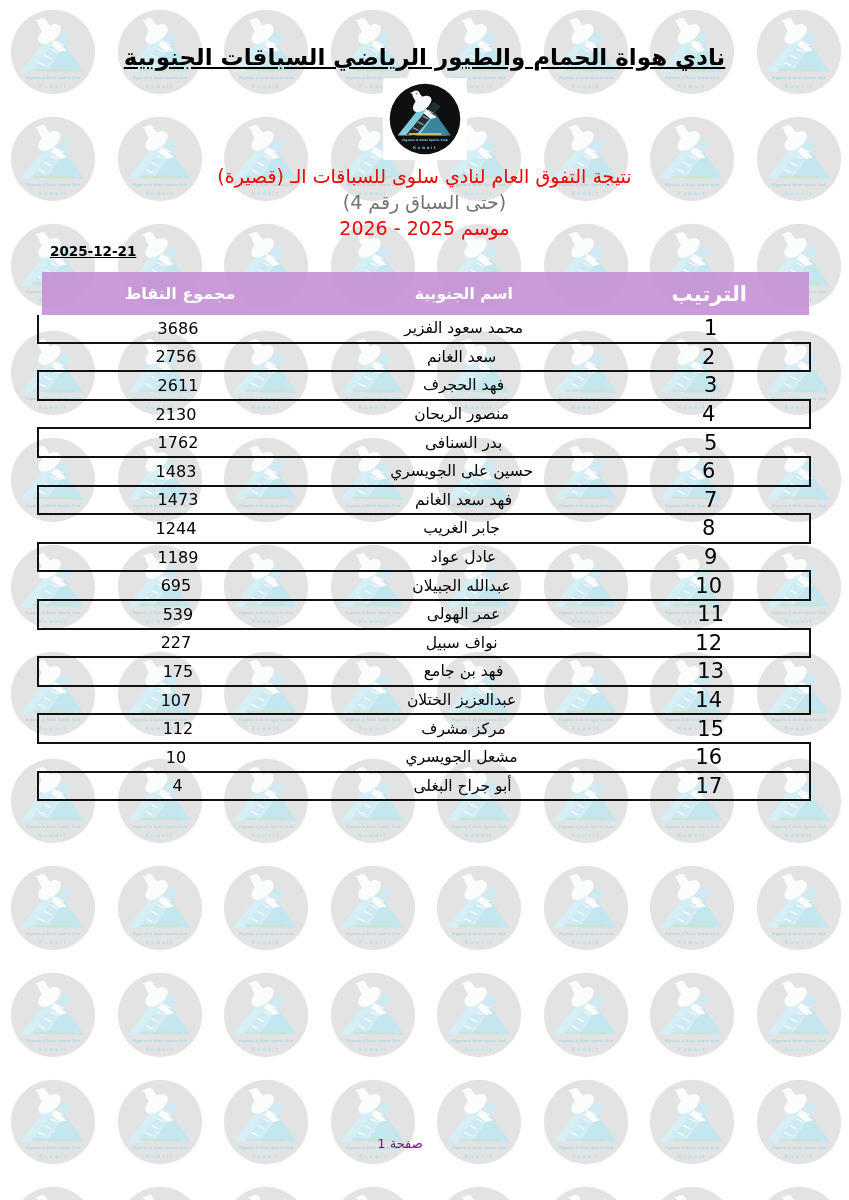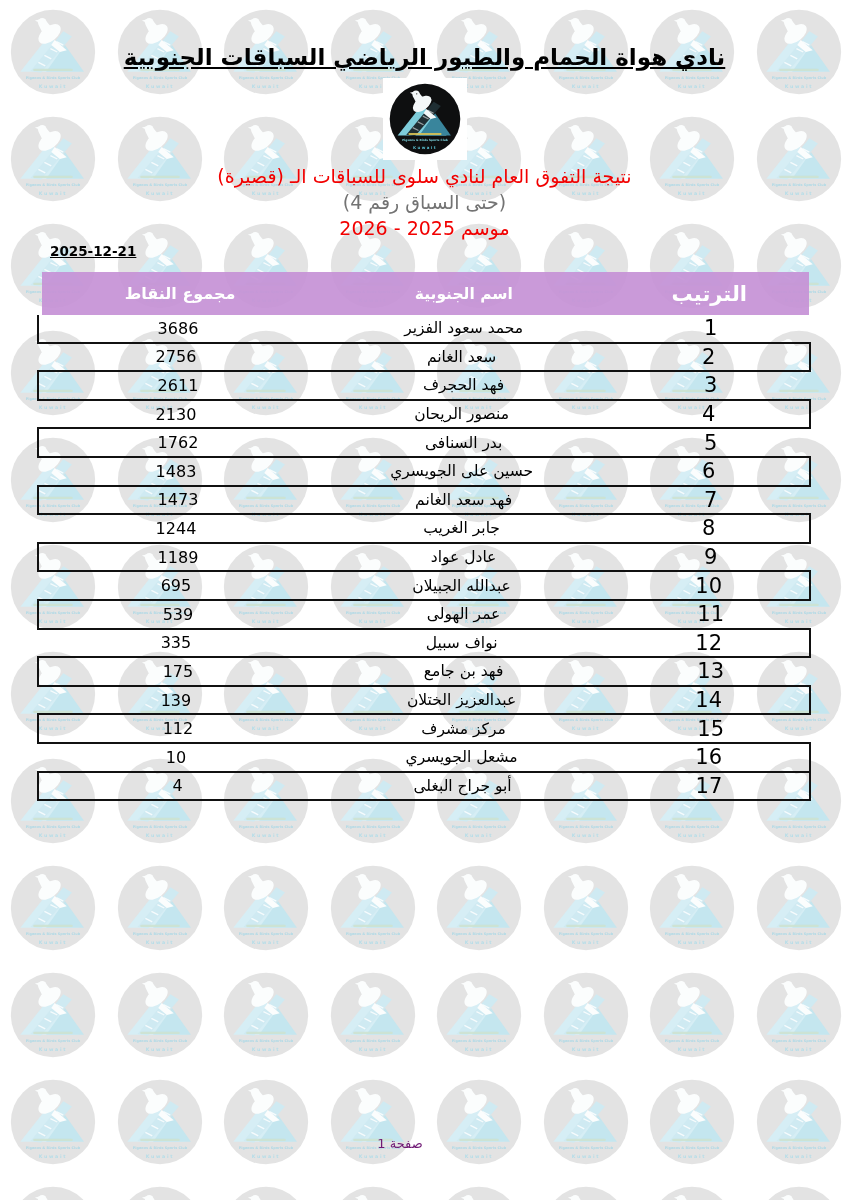--- a/index.html
+++ b/index.html
@@ -1838,31 +1838,31 @@
             <div class="cell points">695</div>
           </div>
           <div class="row odd">
             <div class="cell rank">11</div>
             <div class="cell name">عمر الهولى</div>
             <div class="cell points">539</div>
           </div>
           <div class="row even">
             <div class="cell rank">12</div>
             <div class="cell name">نواف سبيل</div>
-            <div class="cell points">335</div>
+            <div class="cell points">227</div>
           </div>
           <div class="row odd">
             <div class="cell rank">13</div>
             <div class="cell name">فهد بن جامع</div>
             <div class="cell points">175</div>
           </div>
           <div class="row even">
             <div class="cell rank">14</div>
             <div class="cell name">عبدالعزيز الختلان</div>
-            <div class="cell points">139</div>
+            <div class="cell points">107</div>
           </div>
           <div class="row odd">
             <div class="cell rank">15</div>
             <div class="cell name">مركز مشرف</div>
             <div class="cell points">112</div>
           </div>
           <div class="row even">
             <div class="cell rank">16</div>
             <div class="cell name">مشعل الجويسري</div>
             <div class="cell points">10</div>

